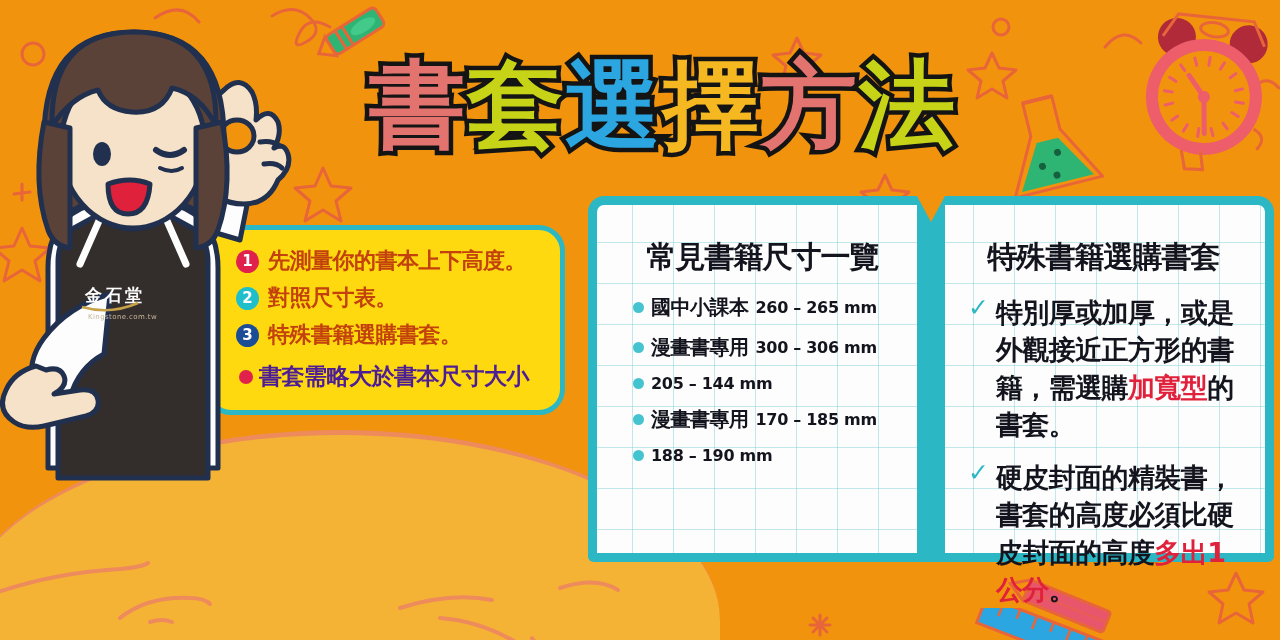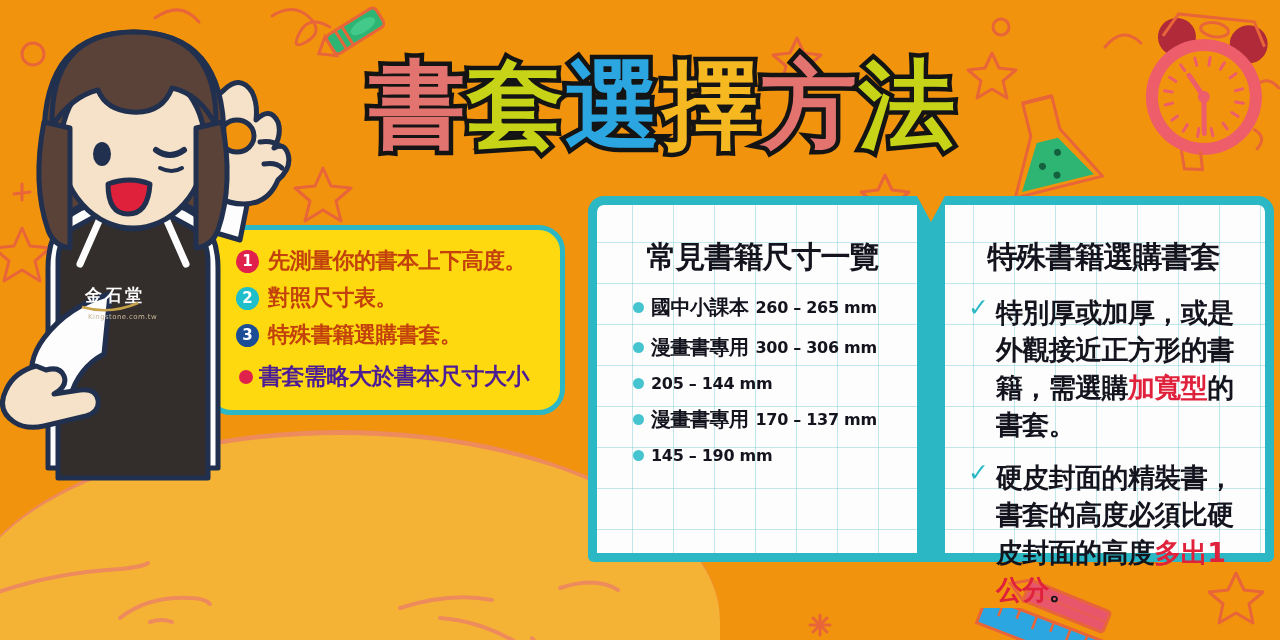--- a/index.html
+++ b/index.html
@@ -298,25 +298,25 @@
           <span class="size-label">漫畫書專用</span>
           <span class="size-value">300 – 306 mm</span>
         </div>
         <div class="size-row">
           <span class="dot"></span>
           <span class="size-value">205 – 144 mm</span>
         </div>
         <div class="size-row">
           <span class="dot"></span>
           <span class="size-label">漫畫書專用</span>
-          <span class="size-value">170 – 137 mm</span>
-        </div>
-        <div class="size-row">
-          <span class="dot"></span>
-          <span class="size-value">145 – 190 mm</span>
+          <span class="size-value">170 – 185 mm</span>
+        </div>
+        <div class="size-row">
+          <span class="dot"></span>
+          <span class="size-value">188 – 190 mm</span>
         </div>
       </div>
     </div>
 
     <div class="page right">
       <div class="grid"></div>
       <div class="page-inner">
         <div class="panel-title">特殊書籍選購書套</div>
 
         <div class="tip">

